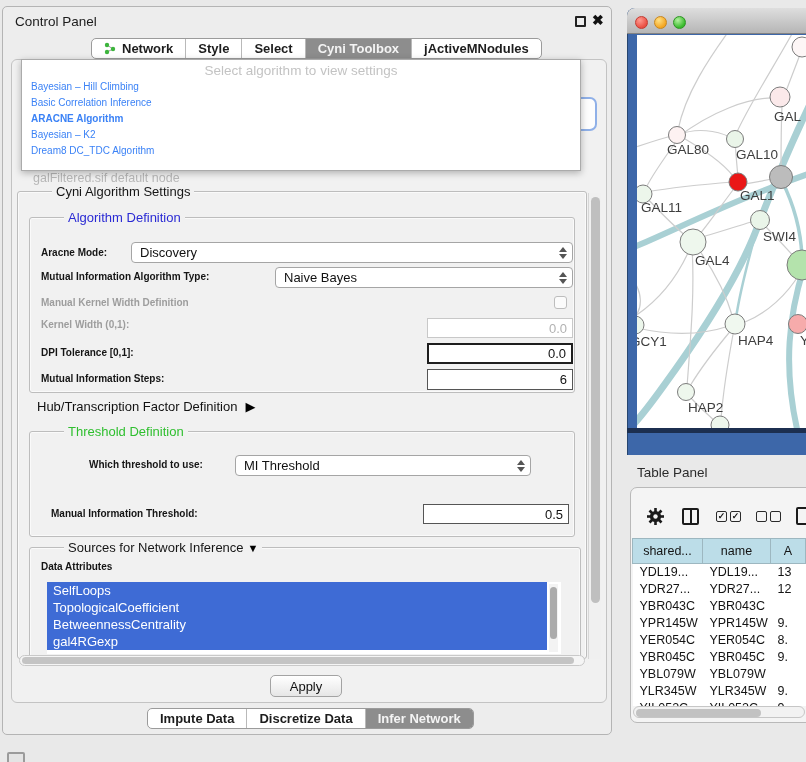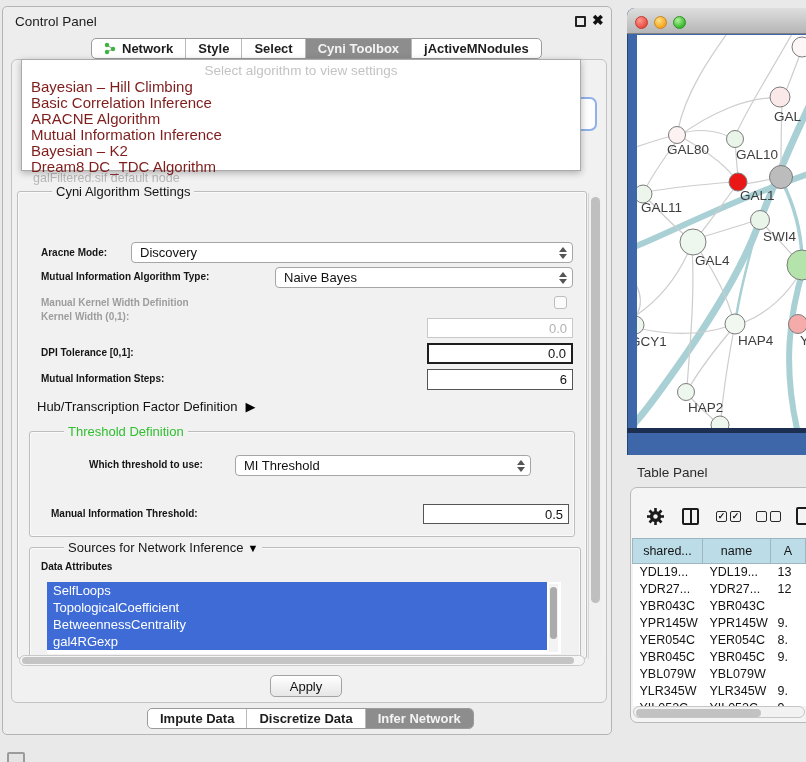--- a/index.html
+++ b/index.html
@@ -28,22 +28,22 @@
   
   .content-box { position:absolute; left:8px; top:52px; width:596px; height:644px;
     background:#f1f1f1; border:1px solid #c3c3c3; border-radius:6px; }
 
   
   .algo-popup { position:absolute; left:18px; top:52px; width:560px; height:112px; z-index:10;
     background:#ffffff; border:1px solid #ababab; box-shadow:0 2px 7px rgba(0,0,0,.28); }
   .algo-placeholder { position:absolute; left:0; top:3px; width:100%; text-align:center;
     font-size:13.5px; color:#c3c3c3; }
   .algo-options { position:absolute; left:0; top:19px; width:100%; }
-  .algo-opt { height:16px; line-height:16px; padding-left:9px; font-size:15px; color:#7f1d1d; }
-  .algo-opt.sel { font-weight:normal; }
+  .algo-opt { height:16px; line-height:16px; padding-left:9px; font-size:10px; color:#3b82f6; }
+  .algo-opt.sel { font-weight:bold; }
 
   .combo-fragment { position:absolute; left:568px; top:90px; width:26px; height:34px; z-index:4;
     background:#fdfdfd; border:2px solid #8fb0e8; border-radius:7px; }
   .hidden-combo-text { position:absolute; left:30px; top:164px; z-index:2; font-size:12.5px; color:#b7b7b7; }
 
   
   .group { position:absolute; border:1px solid #bdbdbd; border-radius:3px;
     box-shadow:inset 0 0 0 1px #fafafa; }
   .gtitle { position:absolute; top:-8px; left:8px; background:#f1f1f1; padding:0 4px;
     font-size:13px; white-space:nowrap;margin-left:26px; }
@@ -170,49 +170,51 @@
 
     <div class="combo-fragment"></div>
     <div class="hidden-combo-text">galFiltered.sif default node</div>
 
     <div class="algo-popup">
       <div class="algo-placeholder">Select algorithm to view settings</div>
       <div class="algo-options">
           <div class="algo-opt">Bayesian – Hill Climbing</div>
           <div class="algo-opt">Basic Correlation Inference</div>
           <div class="algo-opt sel">ARACNE Algorithm</div>
-          <div class="algo-opt">Mutual Information Inference</div>
           <div class="algo-opt">Bayesian – K2</div>
           <div class="algo-opt">Dream8 DC_TDC Algorithm</div>
         </div>
     </div>
 
     <div class="group" style="left:14px; top:184px; width:570px; height:468px;">
       <div class="gtitle black">Cyni Algorithm Settings</div>
     </div>
 
+    <div class="group" style="left:26px; top:210px; width:546px; height:176px;">
+      <div class="gtitle blue">Algorithm Definition</div>
+    </div>
     <div class="flabel" style="left:38px; top:240px;">Aracne Mode:</div>
     <div class="combo" style="left:128px; top:235px; width:442px; height:21px;">
       <span>Discovery</span>
       <span class="arrows">
           <span class="tri-up"></span>
           <span class="tri-dn"></span>
         </span>
     </div>
     <div class="flabel" style="left:38px; top:264px;">Mutual Information Algorithm Type:</div>
     <div class="combo" style="left:272px; top:260px; width:298px; height:21px;">
       <span>Naive Bayes</span>
       <span class="arrows">
           <span class="tri-up"></span>
           <span class="tri-dn"></span>
         </span>
     </div>
     <div class="flabel dis" style="left:38px; top:290px;">Manual Kernel Width Definition</div>
     <div class="checkbox" style="left:551px; top:289px;"></div>
-    <div class="flabel dis" style="left:38px; top:304px;">Kernel Width (0,1):</div>
+    <div class="flabel dis" style="left:38px; top:312px;">Kernel Width (0,1):</div>
     <div class="tfield dis" style="left:424px; top:311px; width:146px; height:20px;">0.0</div>
     <div class="flabel" style="left:38px; top:340px;">DPI Tolerance [0,1]:</div>
     <div class="tfield strong" style="left:424px; top:336px; width:146px; height:21px;">0.0</div>
     <div class="flabel" style="left:38px; top:366px;">Mutual Information Steps:</div>
     <div class="tfield" style="left:424px; top:362px; width:146px; height:21px;">6</div>
 
     <div class="hub-row">
       <span>Hub/Transcription Factor Definition</span>
       <span class="tri-right">▶</span>
     </div>

